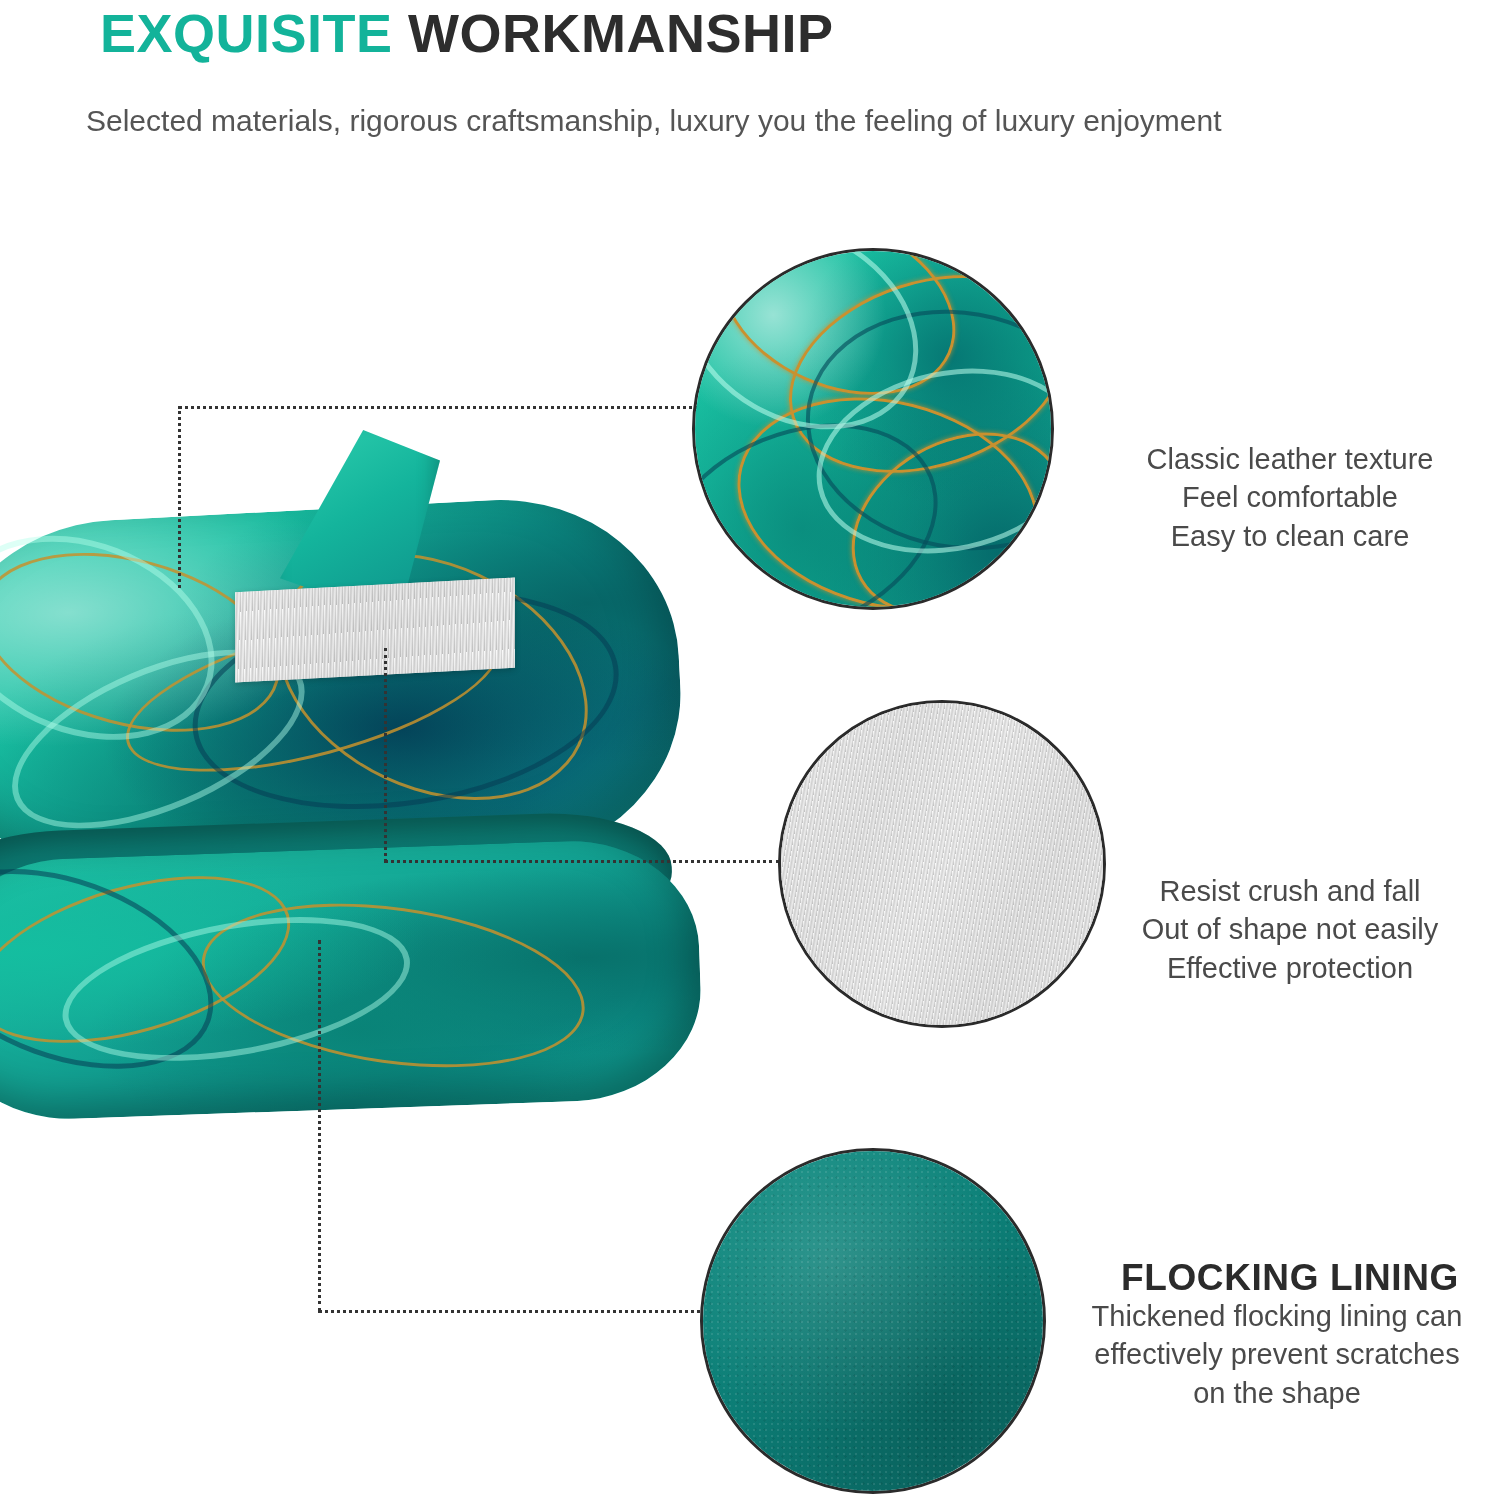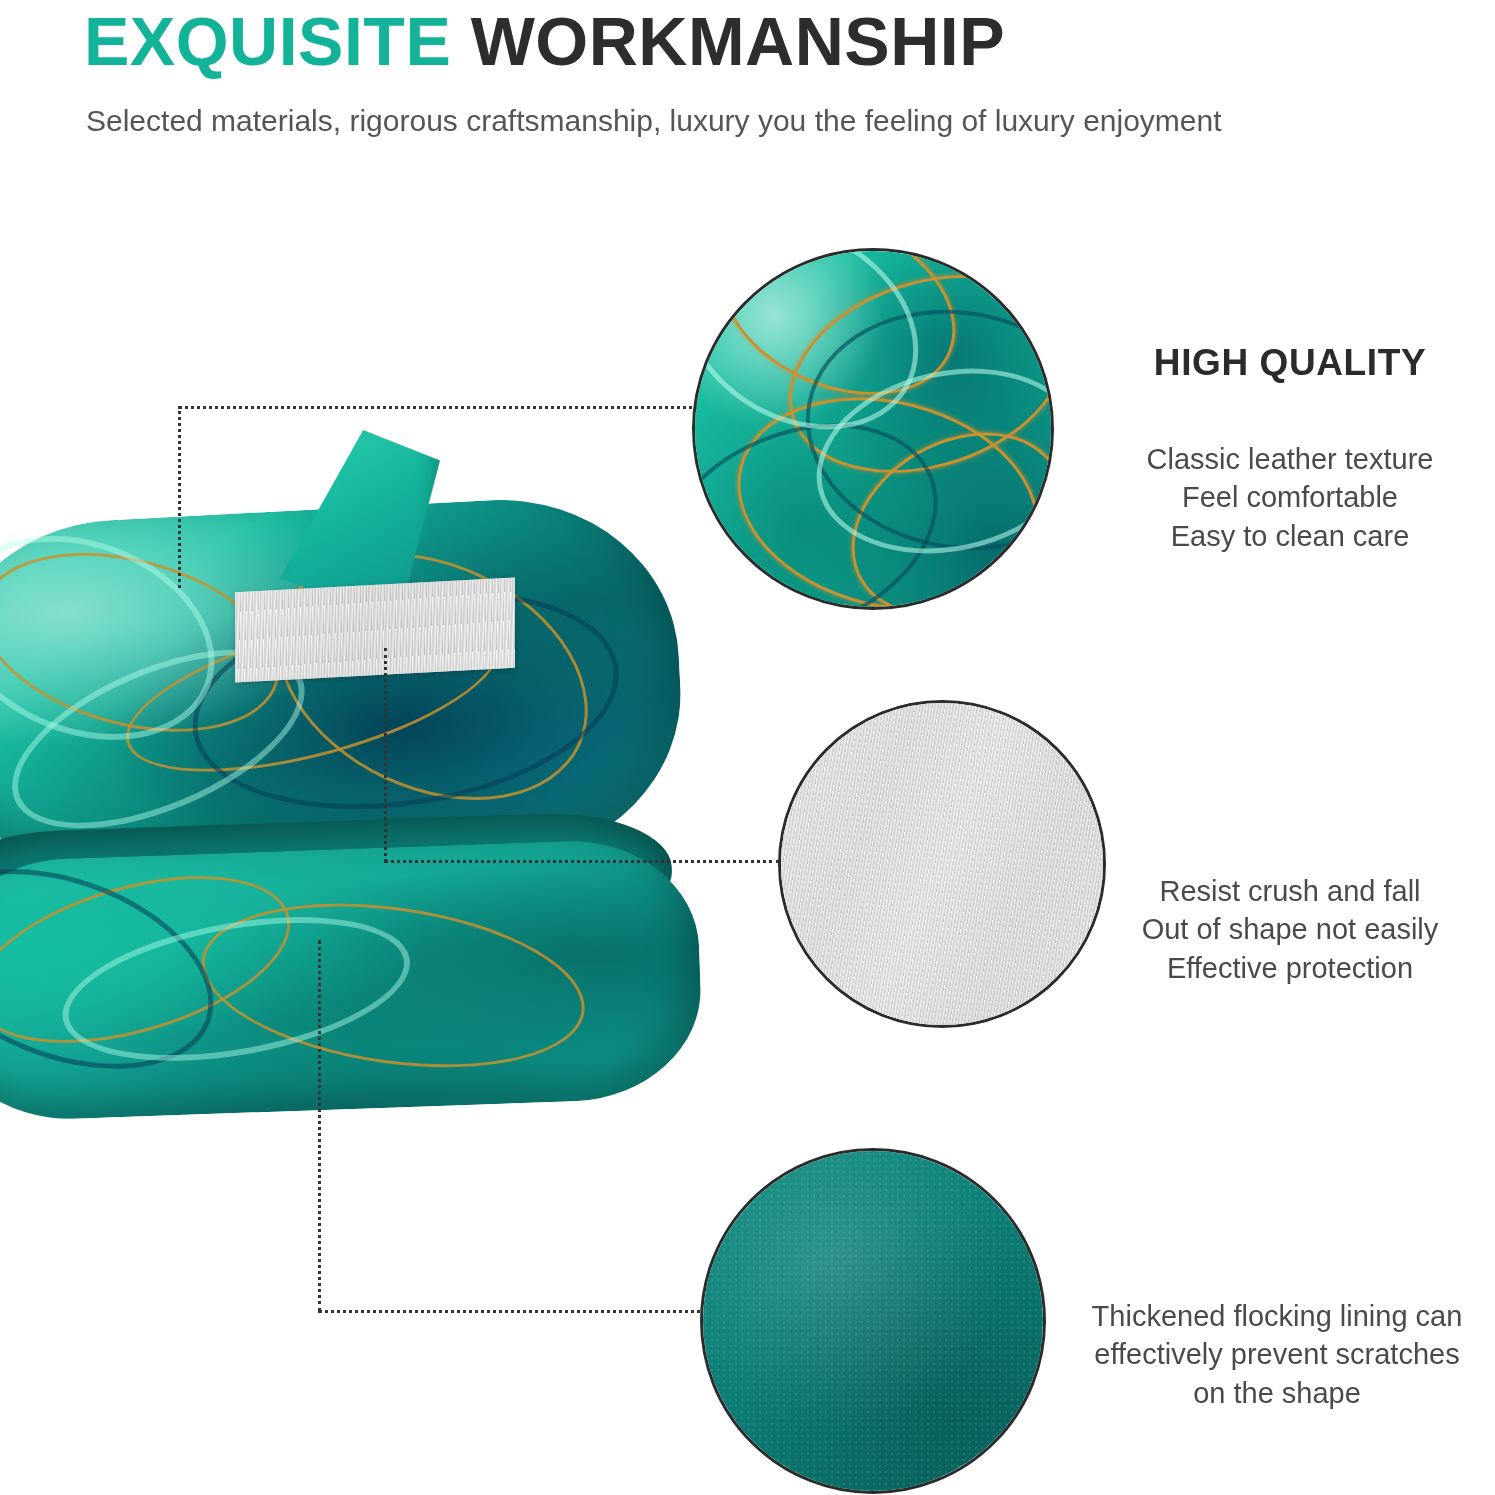--- a/index.html
+++ b/index.html
@@ -17,23 +17,23 @@
   #canvas {
     position: relative;
     width: 1495px;
     height: 1495px;
     background: #ffffff;
   }
 
   
   .headline {
     position: absolute;
-    left: 84px;
+    left: 100px;
     top: 2px;
-    font-size: 68px;
+    font-size: 54px;
     font-weight: bold;
     letter-spacing: 0.5px;
     white-space: nowrap;
   }
   .headline .accent { color: #13b39a; }
   .headline .dark { color: #2d2d2d; }
 
   .subhead {
     position: absolute;
     left: 86px;
@@ -285,21 +285,20 @@
       <div class="vein gold" style="left:40px;  top:150px; width:300px; height:200px; transform:rotate(14deg);"></div>
       <div class="vein gold" style="left:150px; top:190px; width:220px; height:160px; transform:rotate(-30deg);"></div>
       <div class="vein dark" style="left:110px; top:60px;  width:300px; height:230px; transform:rotate(10deg);"></div>
       <div class="vein dark" style="left:-40px; top:180px; width:280px; height:190px; transform:rotate(-22deg);"></div>
       <div class="vein light" style="left:-20px; top:-20px; width:240px; height:180px; transform:rotate(30deg);"></div>
       <div class="vein light" style="left:120px; top:120px; width:260px; height:170px; transform:rotate(-12deg);"></div>
     </div>
   </div>
 
   <div class="feature-title" style="left:1090px; top:340px; width:400px;">
-    <div>HIGH QUALITY</div>
   </div>
   <div class="feature-body" style="left:1080px; top:440px; width:420px;">
     <div>Classic leather texture</div>
     <div>Feel comfortable</div>
     <div>Easy to clean care</div>
   </div>
 
   <div class="swatch" style="left:778px; top:700px; width:322px; height:322px;">
     <div class="swatch-inner metal"></div>
   </div>
@@ -309,19 +308,22 @@
     <div>Out of shape not easily</div>
     <div>Effective protection</div>
   </div>
 
   <div class="swatch" style="left:700px; top:1148px; width:340px; height:340px;">
     <div class="swatch-inner flock">
       <div class="flock-noise"></div>
     </div>
   </div>
 
+  <div class="feature-title" style="left:1085px; top:1255px; width:410px;">
+    <div>FLOCKING LINING</div>
+  </div>
   <div class="feature-body" style="left:1062px; top:1297px; width:430px;">
     <div>Thickened flocking lining can</div>
     <div>effectively prevent scratches</div>
     <div>on the shape</div>
   </div>
 
 </div>
 
 </body></html>

